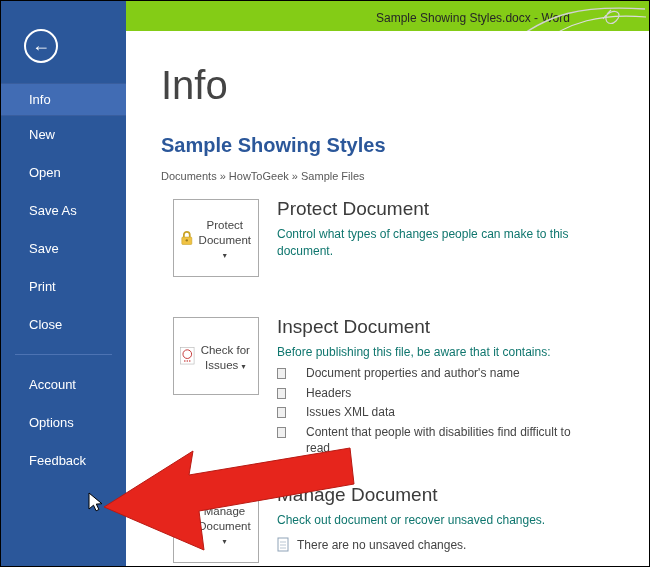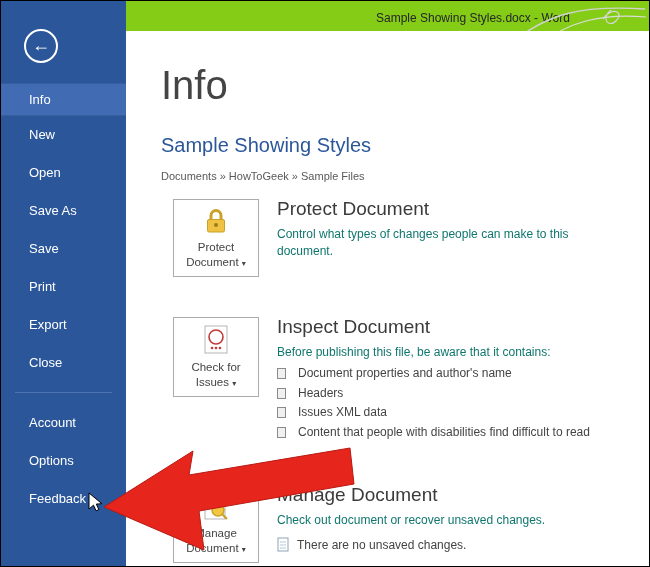--- a/index.html
+++ b/index.html
@@ -18,35 +18,35 @@
     border-radius:50%; display:flex; align-items:center; justify-content:center; cursor:pointer; }
   .back-button span { color:#fff; font-size:18px; line-height:1; margin-top:-2px; }
   .nav { position:absolute; top:82px; left:0; right:0; }
   .nav-item { height:38px; line-height:38px; padding-left:28px; color:#fff; font-size:13px; cursor:pointer; white-space:nowrap; }
   .nav-item.selected { background:#416cb4; border-top:1px solid rgba(0,0,0,0.12); border-bottom:1px solid rgba(0,0,0,0.12); height:33px; line-height:31px; }
   .nav-sep { height:22px; position:relative; }
   .nav-sep::after { content:""; position:absolute; left:14px; right:14px; top:10px; height:1px; background:#4d73b3; }
   
   .main { position:absolute; left:125px; top:30px; right:0; bottom:0; background:#fff; }
   .page-title { position:absolute; left:35px; top:32px; font-size:40px; color:#444; font-weight:400; }
-  .doc-title { position:absolute; left:35px; top:103px; font-size:20px; color:#2b579a; font-weight:400; }
+  .doc-title { position:absolute; left:35px; top:103px; font-size:20px; color:#2b579a; font-weight:700; }
   .breadcrumb { position:absolute; left:35px; top:139px; font-size:11px; color:#595959; }
   .section { position:absolute; left:47px; display:flex; align-items:flex-start; }
   .section.protect { top:168px; }
   .section.inspect { top:286px; }
   .section.manage  { top:454px; }
   .big-button { width:86px; min-height:78px; border:1px solid #ababab; background:#fff; display:flex;
-    flex-direction:column; align-items:center; justify-content:center; padding:6px 4px; cursor:pointer; }
+    flex-direction:row; align-items:center; justify-content:center; padding:6px 4px; cursor:pointer; }
   .big-button .btn-label { font-size:11.5px; color:#444; text-align:center; line-height:1.3; margin-top:4px; }
   .caret { font-size:8px; color:#444; }
   .section-text { margin-left:18px; width:345px; }
   .section-heading { font-size:19px; color:#3b3b3b; font-weight:400; line-height:1.1; }
   .section-desc { margin-top:6px; font-size:12px; color:#0f766e; line-height:1.45; }
   .bullet-list { margin-top:5px; list-style:none; }
-  .bullet-list li { display:flex; align-items:flex-start; gap:12px; font-size:12px; color:#444; line-height:1.3; margin:4px 0; width:320px; }
+  .bullet-list li { display:flex; align-items:flex-start; gap:20px; font-size:12px; color:#444; line-height:1.3; margin:4px 0; width:320px; }
   .bullet-icon { flex:0 0 auto; width:9px; height:11px; margin-top:2px; background:#f0f0f0; border:1px solid #8a8a8a; }
   .note-row { display:flex; align-items:center; gap:8px; margin-top:8px; font-size:12px; color:#444; }
   
   .arrow-overlay, .cursor-overlay { position:absolute; left:0; top:0; pointer-events:none; z-index:5; }
 </style>
 </head>
 <body>
 
 <div class="screen">
 
@@ -63,21 +63,20 @@
     <div class="back-button">
       <span>←</span>
     </div>
     <nav class="nav">
       <div class="nav-item selected"><span>Info</span></div>
       <div class="nav-item"><span>New</span></div>
       <div class="nav-item"><span>Open</span></div>
       <div class="nav-item"><span>Save As</span></div>
       <div class="nav-item"><span>Save</span></div>
       <div class="nav-item"><span>Print</span></div>
-      <div class="nav-item"><span>Export</span></div>
       <div class="nav-item"><span>Close</span></div>
       <div class="nav-sep"></div>
       <div class="nav-item"><span>Account</span></div>
       <div class="nav-item"><span>Options</span></div>
       <div class="nav-item"><span>Feedback</span></div>
     </nav>
   </aside>
 
   <main class="main">
     <h1 class="page-title">Info</h1>

